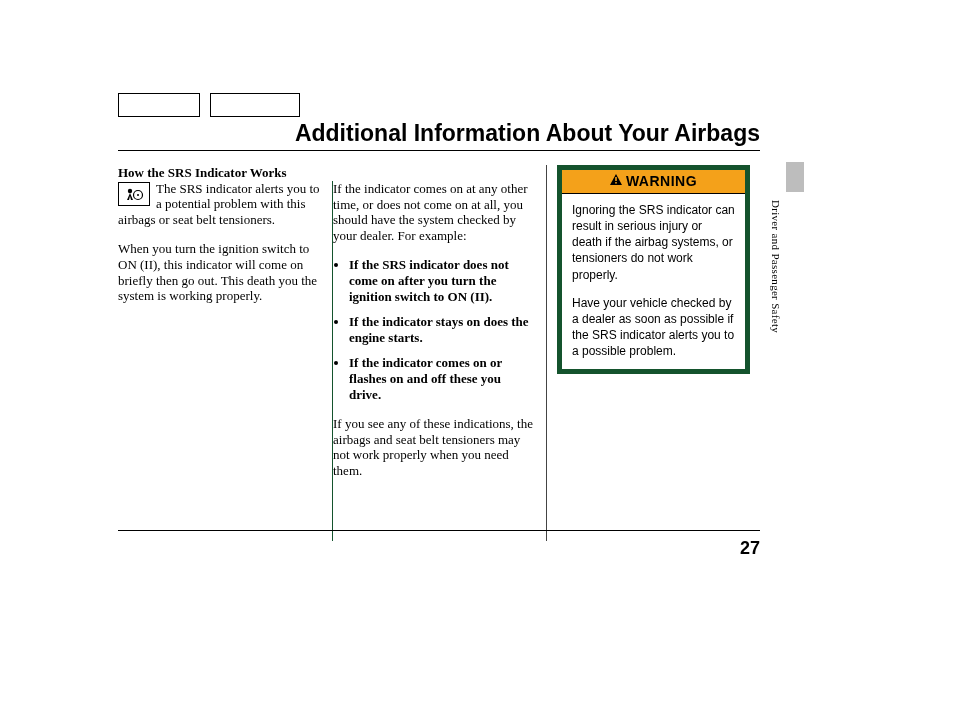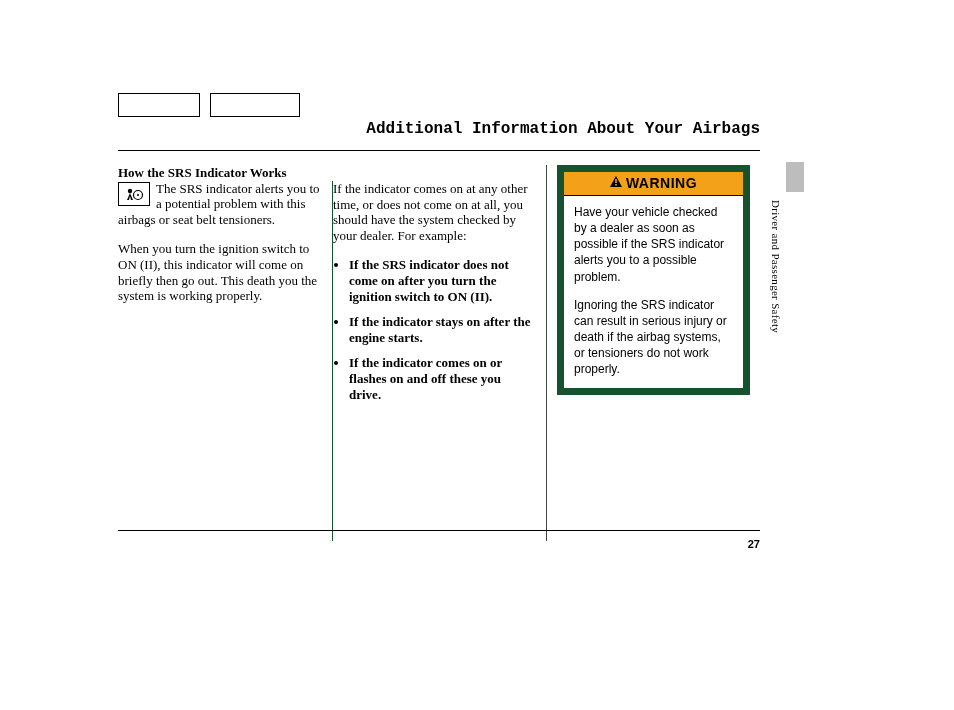--- a/index.html
+++ b/index.html
@@ -30,22 +30,22 @@
     height: 22px;
   }
   .box1 { width: 80px; }
   .box2 { width: 88px; }
 
   .title {
     position: absolute;
     top: 120px;
     right: 194px;
     font-weight: bold;
-    font-size: 16px;
-    font-family: Liberation Mono, monospace;
+    font-size: 23px;
+    font-family: Liberation Sans, sans-serif;
   }
   .title-rule {
     position: absolute;
     top: 150px;
     left: 118px;
     width: 642px;
     border-top: 1px solid #000;
   }
 
   .columns {
@@ -78,21 +78,21 @@
     align-items: center;
     justify-content: center;
     font-size: 14px;
     font-weight: bold;
   }
   .para { margin: 0 0 14px 0; }
   .bullets { margin: 0 0 14px 0; padding-left: 16px; }
   .bullets li { margin-bottom: 10px; font-weight: bold; }
 
   .warning-box {
-    border: 7px solid #14532d;
+    border: 5px solid #14532d;
     font-family: Arial, Helvetica, sans-serif;
     font-size: 12px;
   }
   .warning-header {
     background: #f5a623;
     background: #f4a11a;
     text-align: center;
     font-weight: bold;
     font-size: 14px;
     letter-spacing: 0.5px;
@@ -139,21 +139,21 @@
     top: 530px;
     left: 118px;
     width: 642px;
     border-top: 1px solid #000;
   }
   .page-num {
     position: absolute;
     top: 538px;
     right: 194px;
     font-weight: bold;
-    font-size: 11px;
+    font-size: 18px;
     font-family: Arial, sans-serif;
   }
 </style>
 </head>
 <body>
 
 <div class="page">
 
   <div class="top-boxes">
     <div class="box1"></div>
@@ -178,40 +178,41 @@
         </span>
         <span>The SRS indicator alerts you to a potential problem with this airbags or seat belt tensioners.</span>
       </p>
       <p class="para">When you turn the ignition switch to ON (II), this indicator will come on briefly then go out. This death you the system is working properly.</p>
     </div>
 
     <div class="col col2">
       <p class="para">If the indicator comes on at any other time, or does not come on at all, you should have the system checked by your dealer. For example:</p>
       <ul class="bullets">
         <li>If the SRS indicator does not come on after you turn the ignition switch to ON (II).</li>
-        <li>If the indicator stays on after the engine starts.</li>
+        <li>If the indicator stays on does the engine starts.</li>
         <li>If the indicator comes on or flashes on and off these you drive.</li>
       </ul>
+      <p class="para">If you see any of these indications, the airbags and seat belt tensioners may not work properly when you need them.</p>
     </div>
 
     <div class="col col3">
       <div class="warning-box">
         <div class="warning-header">
           <span class="warn-icon">
             <svg width="12" height="11" viewBox="0 0 12 11">
               <path d="M6 0 L12 11 L0 11 Z" fill="#000"></path>
               <rect x="5.2" y="3" width="1.6" height="4" fill="#f4a11a"></rect>
               <rect x="5.2" y="8" width="1.6" height="1.6" fill="#f4a11a"></rect>
             </svg>
           </span>
           <span>WARNING</span>
         </div>
         <div class="warning-body">
+          <p>Ignoring the SRS indicator can result in serious injury or death if the airbag systems, or tensioners do not work properly.</p>
           <p>Have your vehicle checked by a dealer as soon as possible if the SRS indicator alerts you to a possible problem.</p>
-          <p>Ignoring the SRS indicator can result in serious injury or death if the airbag systems, or tensioners do not work properly.</p>
         </div>
       </div>
     </div>
 
   </div>
 
   <div class="side-tab"></div>
   <div class="side-label">Driver and Passenger Safety</div>
 
   <div class="footer-rule"></div>

